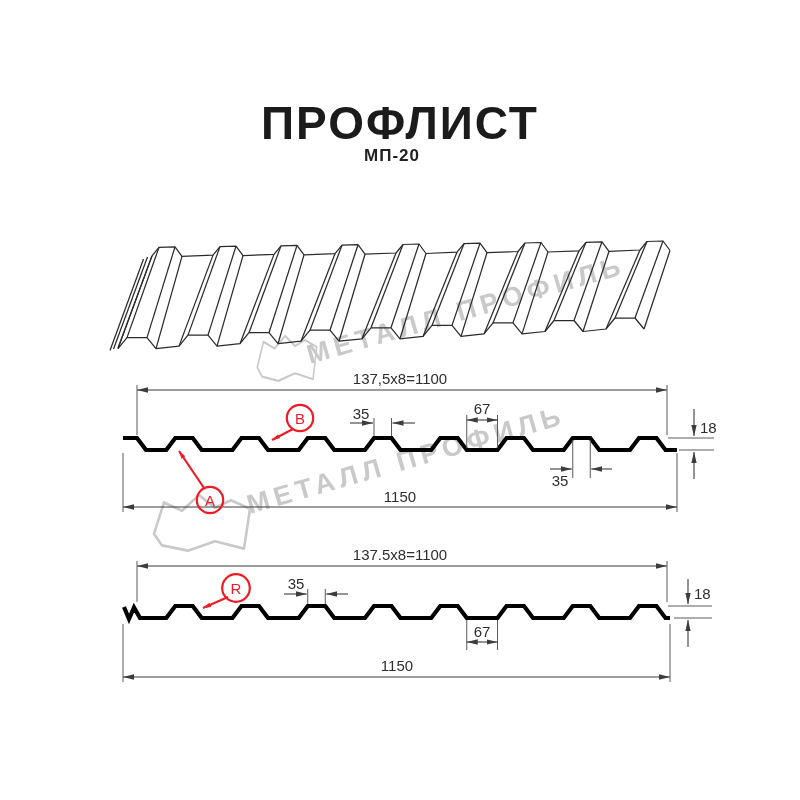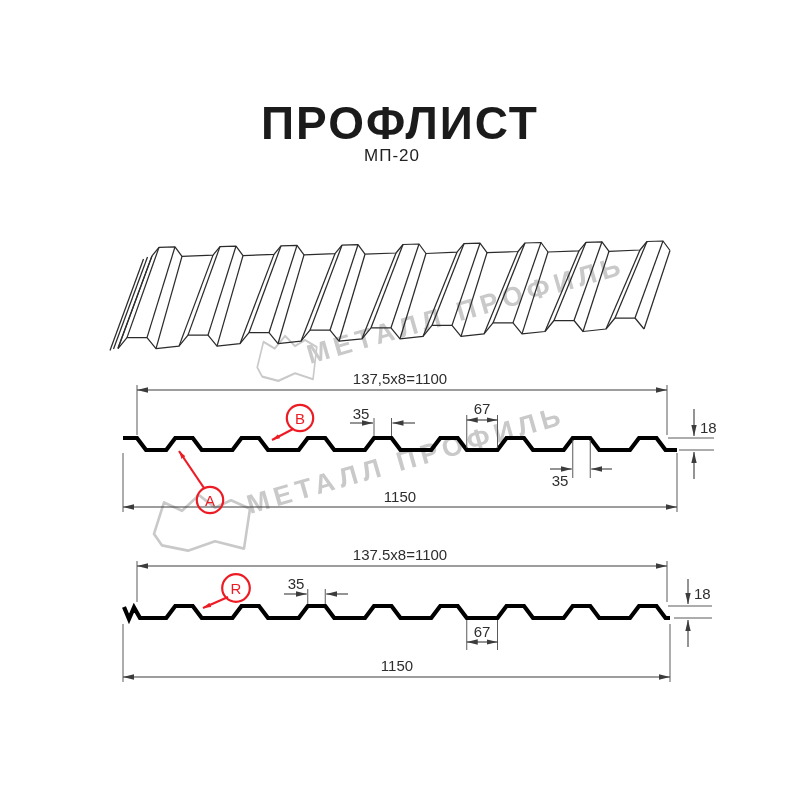--- a/index.html
+++ b/index.html
@@ -1,21 +1,21 @@
 <!DOCTYPE html>
 <html><head>
 <meta charset="utf-8">
 <style>
   html,body{margin:0;padding:0;background:#ffffff;}
   #stage{position:relative;width:800px;height:800px;background:#ffffff;overflow:hidden;
          font-family:"Liberation Sans",sans-serif;margin-top:32px;}
   .title{position:absolute;top:64px;left:0;width:800px;text-align:center;
          font-size:46px;font-weight:700;letter-spacing:2px;color:#1b1b1b;}
   .subtitle{position:absolute;top:114px;left:0;width:784px;text-align:center;
-         font-size:17px;font-weight:400;letter-spacing:1px;color:#222;}
+         font-size:17px;font-weight:700;letter-spacing:1px;color:#222;}
   .footer{position:absolute;top:703px;left:0;width:800px;text-align:center;
          font-size:20px;font-weight:600;letter-spacing:.4px;color:#1b1b1b;}
   svg{position:absolute;left:0;top:0;}
   .dim-line{stroke:#3c3c3c;stroke-width:1.1;fill:none;}
   .ext-line{stroke:#5a5a5a;stroke-width:1;fill:none;}
   .dim-text{font-family:"Liberation Sans",sans-serif;font-size:15px;fill:#2e2e2e;}
   .profile{stroke:#000;stroke-width:4.2;fill:none;stroke-linejoin:miter;}
   .red-mark{stroke:#ed1c24;fill:none;stroke-width:2.2;}
   .red-text{font-family:"Liberation Sans",sans-serif;font-size:15px;fill:#ed1c24;}
   .wm-text{font-family:"Liberation Sans",sans-serif;font-weight:700;font-size:27px;

